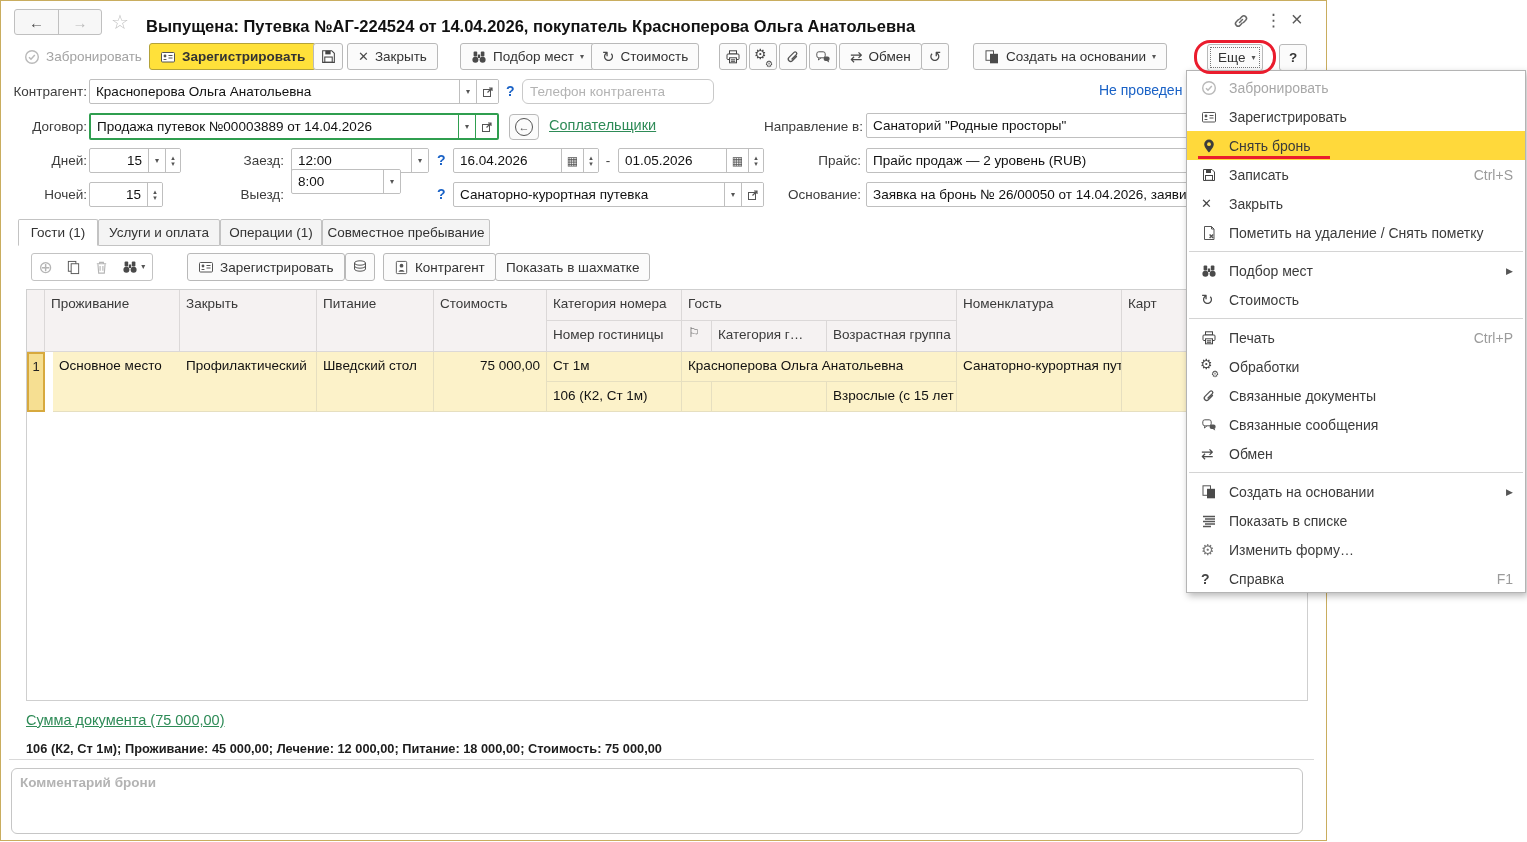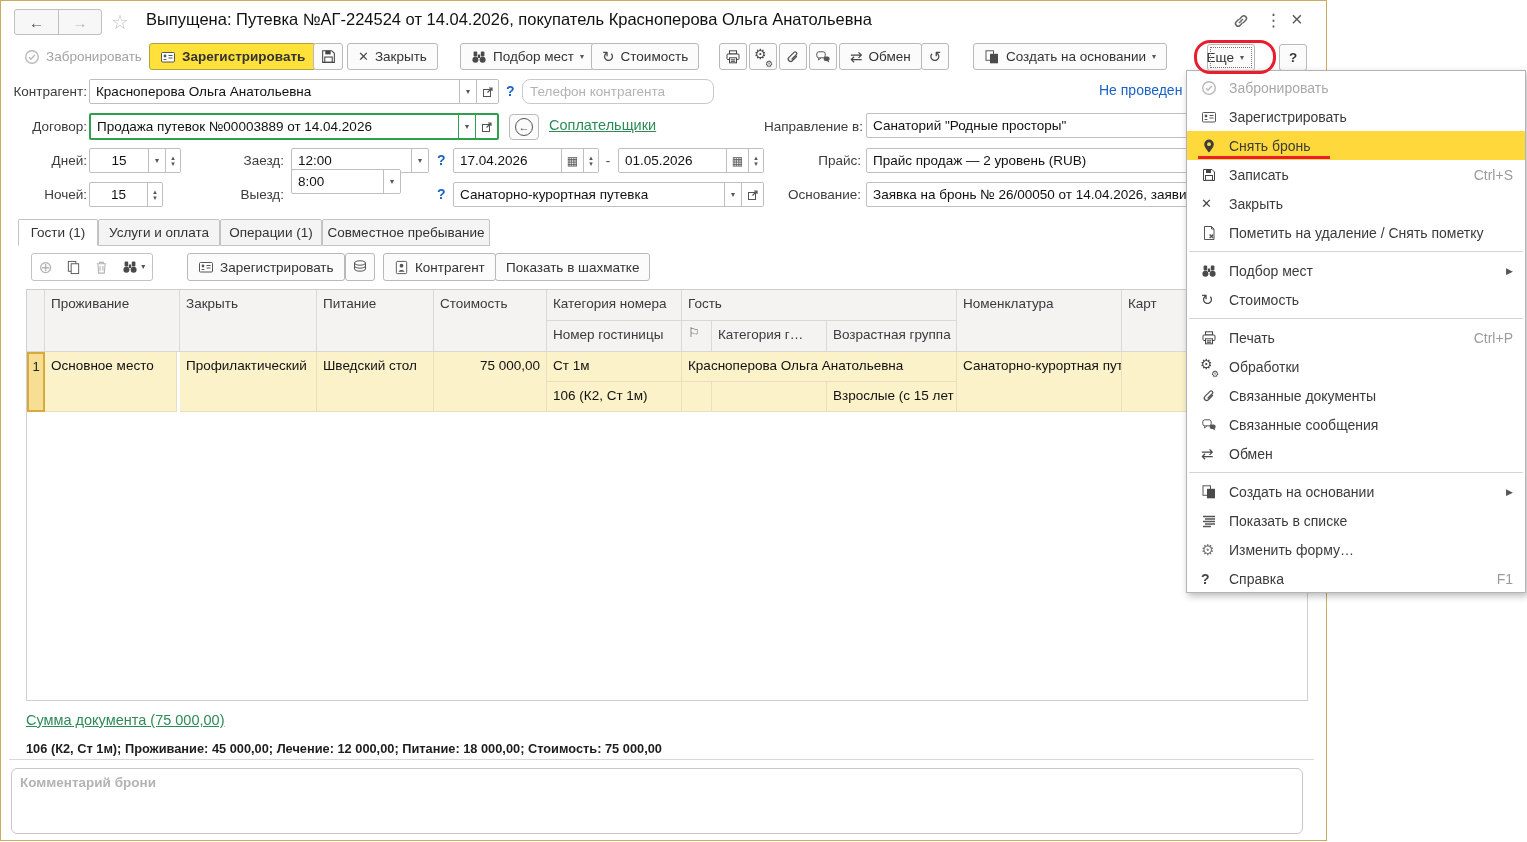--- a/index.html
+++ b/index.html
@@ -5,35 +5,35 @@
 *{box-sizing:border-box;margin:0;padding:0}
 html,body{width:1527px;height:842px}
 body{position:relative;font-family:"Liberation Sans",sans-serif;background:#fff;overflow:hidden;color:#222;font-size:13.5px}
 .r{position:absolute}
 .win{left:0;top:0;width:1327px;height:841px;border:1px solid #c9ad5f;background:#fff}
 
 .navwrap{left:13px;top:8px;height:26px;display:flex;border:1px solid #c0c0c0;border-radius:3px;background:#f7f7f7;overflow:hidden}
 .navbtn{width:43px;display:flex;align-items:center;justify-content:center;font-size:15px;color:#4a4a4a}
 .navbtn+.navbtn{border-left:1px solid #c0c0c0;color:#b9b9b9}
 .star{left:110px;top:9px;font-size:20px;color:#c2c2c2}
-.wtitle{left:145px;top:9px;font-size:16.5px;font-weight:400;color:#111;white-space:nowrap}
+.wtitle{left:145px;top:16px;font-size:16.5px;font-weight:700;color:#111;white-space:nowrap}
 .wicon{color:#5a5a5a;display:flex;align-items:center;justify-content:center}
 
 .btn{position:absolute;display:inline-flex;align-items:center;gap:6px;height:27px;padding:0 10px;border:1px solid #b9b9b9;border-radius:3px;background:#fbfbfb;font-size:13.5px;color:#333;white-space:nowrap}
 .btn.flat{border-color:transparent;background:transparent;color:#a3a3a3}
 .btn.yellow{background:#ffe13a;font-weight:700;border-color:#b3a23a}
 .btn.icon{justify-content:center;padding:0}
 .caret{font-size:8px;color:#555;line-height:1}
 .glyph{font-size:15px;line-height:1;color:#4a4a4a}
 .glyph.dim{color:#b5b5b5}
 
 .lbl{position:absolute;font-size:13.5px;color:#3c3c3c;line-height:25px;text-align:right;white-space:nowrap}
 .field{position:absolute;display:flex;height:25px;border:1px solid #bfbfbf;border-radius:2px;background:#fff;overflow:hidden}
 .field .val{flex:1;padding:0 6px;line-height:23px;white-space:nowrap;overflow:hidden;color:#111}
-.field .val.num{text-align:center}
+.field .val.num{text-align:right}
 .seg{display:flex;flex-direction:column;align-items:center;justify-content:center;border-left:1px solid #bfbfbf;color:#555;background:#fff}
 .seg.w17{width:17px}.seg.w22{width:22px}.seg.w15{width:15px}
 .seg .spin{font-size:7px;line-height:6px;color:#555}
 .field.green{border:2px solid #2f9e4f;height:27px}
 .field.green .seg{border-left-color:#2f9e4f}
 .helpq{position:absolute;color:#1a62c6;font-weight:700;font-size:14px;line-height:25px}
 .phone{position:absolute;height:25px;border:1px solid #c9c9c9;border-radius:6px;padding:0 7px;font-size:13.5px;color:#222;font-family:"Liberation Sans",sans-serif}
 .phone::placeholder{color:#b3b3b3}
 .glink{color:#2e8b57;text-decoration:underline;white-space:nowrap}
 .blink{color:#1a62c6;white-space:nowrap}
@@ -195,21 +195,21 @@
   <div class="btn" style="left:972px;top:42px">
     <span>
         <svg width="16" height="16" viewBox="0 0 16 16">
           <rect x="2" y="1.8" width="7.5" height="9.5" fill="#fff" stroke="#555"></rect>
           <rect x="6" y="4.8" width="8" height="9.5" fill="#4a4a4a"></rect>
         </svg>
       </span>
     <span>Создать на основании</span>
     <span class="caret">▾</span>
   </div>
-  <div class="btn" style="left:1206px;top:43px;width:48px;justify-content:flex-end;outline:1px dotted #777;outline-offset:-4px">
+  <div class="btn" style="left:1206px;top:43px;width:56px;justify-content:flex-start;outline:1px dotted #777;outline-offset:-4px">
     <span>Еще</span>
     <span class="caret">▾</span>
   </div>
   <div class="btn icon" style="left:1278px;top:43px;width:28px;font-weight:700">
     <span>?</span>
   </div>
 
   <div class="lbl" style="left:10px;top:78px;width:76px">Контрагент:</div>
   <div class="field" style="left:88px;top:78px;width:410px">
     <div class="val">Красноперова Ольга Анатольевна</div>
@@ -219,21 +219,21 @@
     <div class="seg w22">
         <span>
           <svg width="12" height="12" viewBox="0 0 12 12">
             <rect x="1.5" y="3.5" width="7" height="7" fill="#fff" stroke="#555"></rect>
             <path d="M5.5 6.5L10 2M7 2h3v3" fill="none" stroke="#555" stroke-width="1.2"></path>
           </svg>
         </span>
       </div>
   </div>
   <span class="helpq" style="left:505px;top:78px">?</span>
-  <input class="phone" style="left: 521px; top: 78px; width: 192px; border-radius: 8px;" placeholder="Телефон контрагента">
+  <input class="phone" style="left: 521px; top: 78px; width: 192px;" placeholder="Телефон контрагента">
   <a class="r blink" style="left:1098px;top:81px;font-size:14px">Не проведен</a>
 
   <div class="lbl" style="left:10px;top:113px;width:76px">Договор:</div>
   <div class="field green" style="left:88px;top:112px;width:410px">
     <div class="val">Продажа путевок №00003889 от 14.04.2026</div>
     <div class="seg w17">
         <span class="caret">▾</span>
       </div>
     <div class="seg w22">
         <span>
@@ -266,21 +266,21 @@
   </div>
   <div class="lbl" style="left:215px;top:147px;width:68px">Заезд:</div>
   <div class="field" style="left:290px;top:147px;width:138px">
     <div class="val">12:00</div>
     <div class="seg w17">
         <span class="caret">▾</span>
       </div>
   </div>
   <span class="helpq" style="left:436px;top:147px">?</span>
   <div class="field" style="left:452px;top:147px;width:146px">
-    <div class="val">17.04.2026</div>
+    <div class="val">16.04.2026</div>
     <div class="seg w22">
         <span style="font-size:12px">▦</span>
       </div>
     <div class="seg w15">
         <span class="spin">▴</span>
         <span class="spin">▾</span>
       </div>
   </div>
   <div class="lbl" style="left:602px;top:147px;width:10px;text-align:center">-</div>
   <div class="field" style="left:617px;top:147px;width:146px">
@@ -408,21 +408,21 @@
     <div class="hcell" style="left:520px;top:0;width:135px;height:31px">Категория номера</div>
     <div class="hcell" style="left:520px;top:31px;width:135px;height:31px">Номер гостиницы</div>
     <div class="hcell" style="left:655px;top:0;width:275px;height:31px">Гость</div>
     <div class="hcell" style="left:655px;top:31px;width:30px;height:31px;padding-top:4px"><span style="font-size:13px;color:#555">⚐</span></div>
     <div class="hcell" style="left:685px;top:31px;width:115px;height:31px">Категория г…</div>
     <div class="hcell" style="left:800px;top:31px;width:130px;height:31px">Возрастная группа</div>
     <div class="hcell" style="left:930px;top:0;width:165px;height:62px">Номенклатура</div>
     <div class="hcell" style="left:1095px;top:0;width:187px;height:62px;border-right:none">Карт</div>
 
     <div class="rownum" style="left:0;top:62px;width:18px;height:60px">1</div>
-    <div class="dcell" style="left:18px;top:62px;width:132px;height:60px">Основное место</div>
+    <div class="dcell" style="left:26px;top:62px;width:132px;height:60px">Основное место</div>
     <div class="dcell" style="left:153px;top:62px;width:137px;height:60px">Профилактический</div>
     <div class="dcell" style="left:290px;top:62px;width:117px;height:60px">Шведский стол</div>
     <div class="dcell num" style="left:407px;top:62px;width:113px;height:60px">75 000,00</div>
     <div class="dcell" style="left:520px;top:62px;width:135px;height:30px">Ст 1м</div>
     <div class="dcell" style="left:520px;top:92px;width:135px;height:30px">106 (К2, Ст 1м)</div>
     <div class="dcell" style="left:655px;top:62px;width:275px;height:30px">Красноперова Ольга Анатольевна</div>
     <div class="dcell" style="left:655px;top:92px;width:30px;height:30px"></div>
     <div class="dcell" style="left:685px;top:92px;width:115px;height:30px"></div>
     <div class="dcell" style="left:800px;top:92px;width:130px;height:30px">Взрослые (с 15 лет …</div>
     <div class="dcell" style="left:930px;top:62px;width:165px;height:60px">Санаторно-курортная путевка</div>

